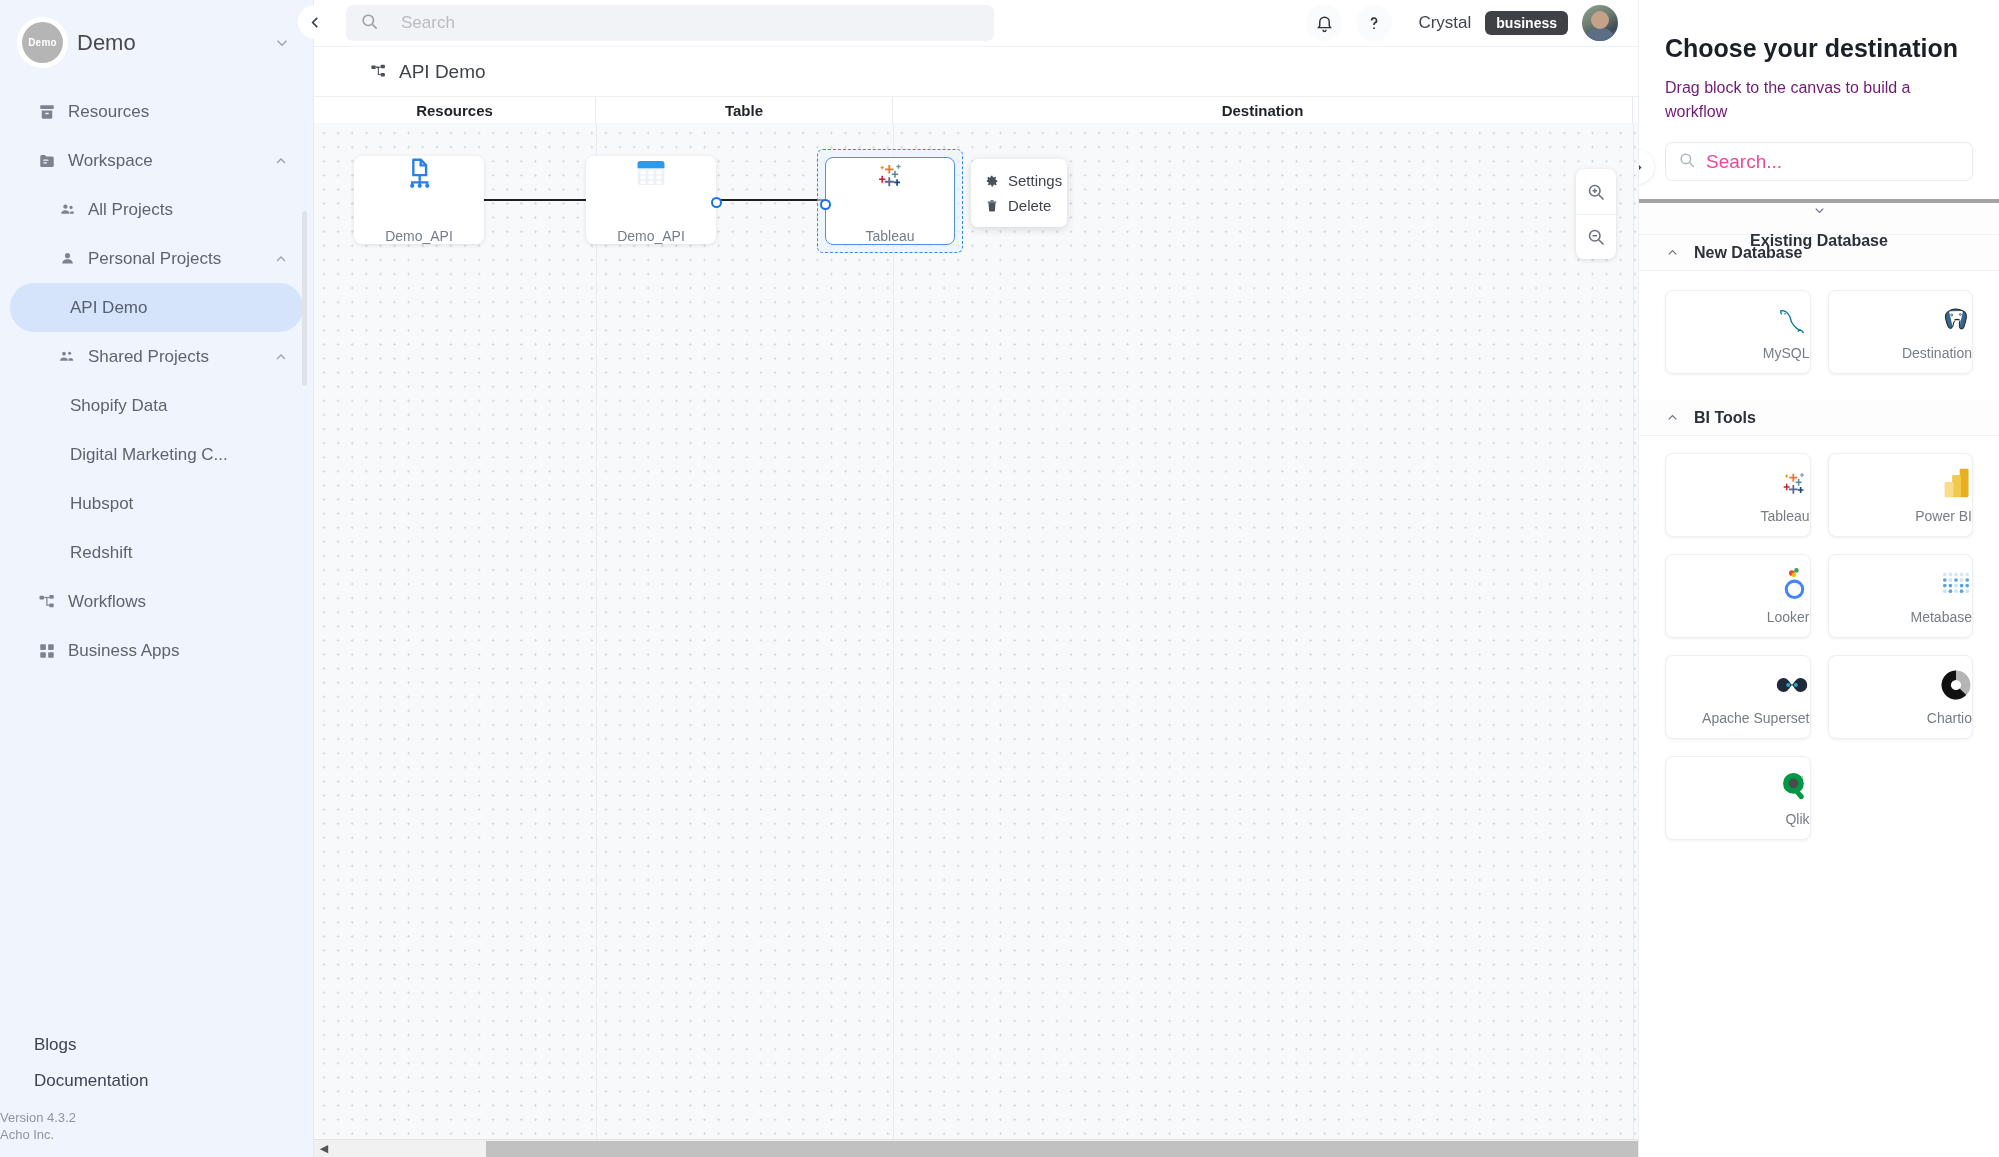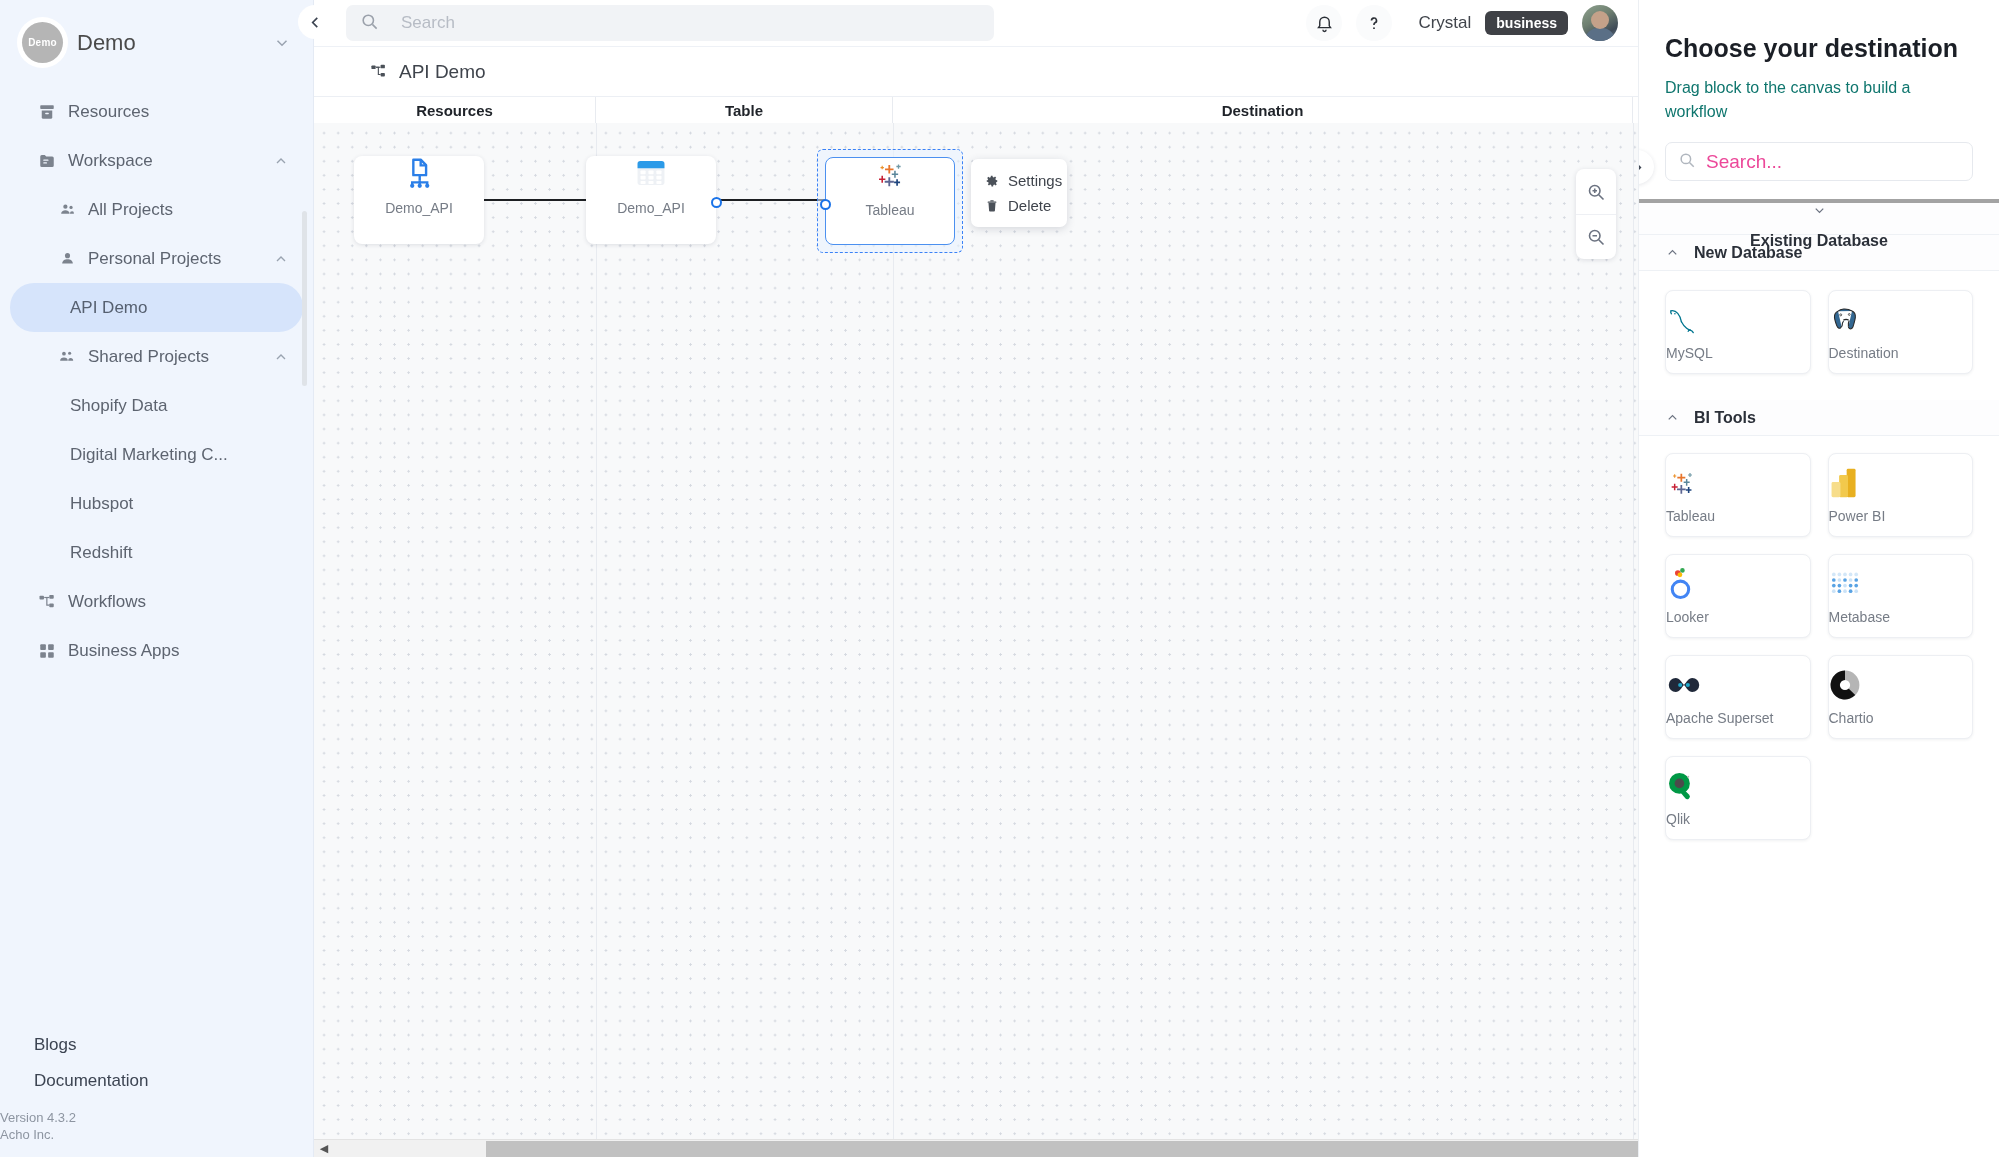--- a/index.html
+++ b/index.html
@@ -147,21 +147,21 @@
     overflow: hidden;
   }
   .lane-line { position:absolute; top:0; bottom:0; width:1px; background:#e8ebf0; }
 
   .node {
     position: absolute;
     width: 130px; height: 88px;
     background: #fff; border-radius: 8px;
     box-shadow: 0 1px 4px rgba(40,50,70,.13);
     display: flex; flex-direction: column;
-    align-items: center; justify-content: flex-start;
+    align-items: center; justify-content: space-between;
     gap: 6px; cursor: pointer;
   }
   .node .nlbl { font-size: 14px; color: #767c86; }
   .node-sel-wrap {
     position: absolute;
     border: 1.5px dashed #3b82f6; border-radius: 6px;
     background: rgba(232,242,255,.55);
     padding: 7px;
   }
   .node-sel-wrap .node { position: relative; left:0; top:0; border: 1.5px solid #4b90f0; box-shadow:none;}
@@ -215,42 +215,42 @@
     overflow: hidden;
   }
   .collapse-right {
     position: absolute; left: -19px; top: 150px;
     width: 34px; height: 34px; border-radius: 50%;
     background:#fff; display:flex;align-items:center;justify-content:center;
     color:#3b4350; cursor:pointer; z-index: 20;
     box-shadow: 0 1px 4px rgba(40,50,70,.12);
   }
   .rp-title { font-size: 25px; font-weight: bold; color:#1b1f26; margin-top: 34px; }
-  .rp-sub { font-size: 16px; color:#0f766e; line-height: 24px; margin-top: 13px; }
+  .rp-sub { font-size: 16px; color:#701a75; line-height: 24px; margin-top: 13px; }
   .rp-search {
     margin-top: 18px; height: 39px; border: 1px solid #e6e9ee; border-radius: 7px;
     display:flex; align-items:center; gap:10px; padding: 0 12px;
   }
   .rp-search .ph { color:#ec4899; font-size: 19px; }
 
   .grp {
     display:flex; align-items:center; gap: 14px;
     height: 36px; margin: 0 -26px; padding: 0 26px;
     border-bottom: 1px solid #eef1f5;
     font-size: 16px; font-weight: bold; color:#2b3039; cursor:pointer;
     background:#fdfdfe;
   }
   .grp .gch { color:#6b7280; font-weight: normal; display:flex; align-items:center;}
   .grp.first { border-top: 4px solid #a3a3a3; margin-top: 18px; flex-direction: column; }
 
   .tiles { display: grid; grid-template-columns: 1fr 1fr; gap: 17px; margin-top: 19px; }
   .tile {
     height: 84px; background:#fff; border: 1px solid #edeff3; border-radius: 8px;
     box-shadow: 0 1px 3px rgba(40,50,70,.07);
-    display:flex; flex-direction:column; align-items:flex-start; justify-content:center;
+    display:flex; flex-direction:column; align-items:flex-end; justify-content:center;
     gap: 8px; cursor:pointer;
   }
   .tile .tlbl { font-size: 14px; color:#767c86; }
   .tile .tico { height: 34px; display:flex; align-items:center; justify-content:center; }
   .tiles.bi { margin-top: 17px; }
 </style>
 </head>
 <body>
 
 <div class="app">

